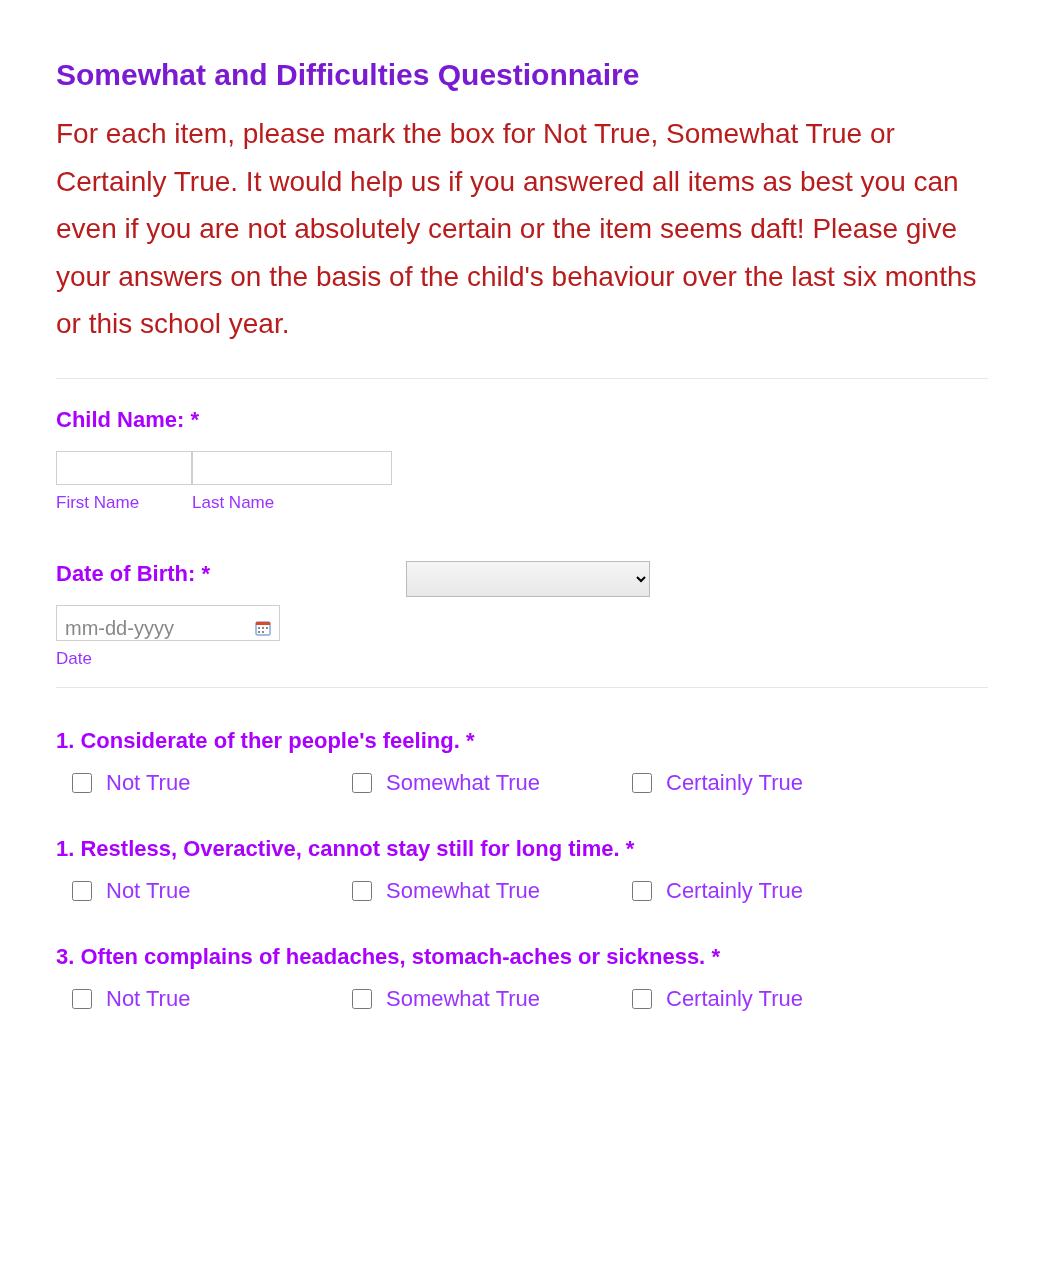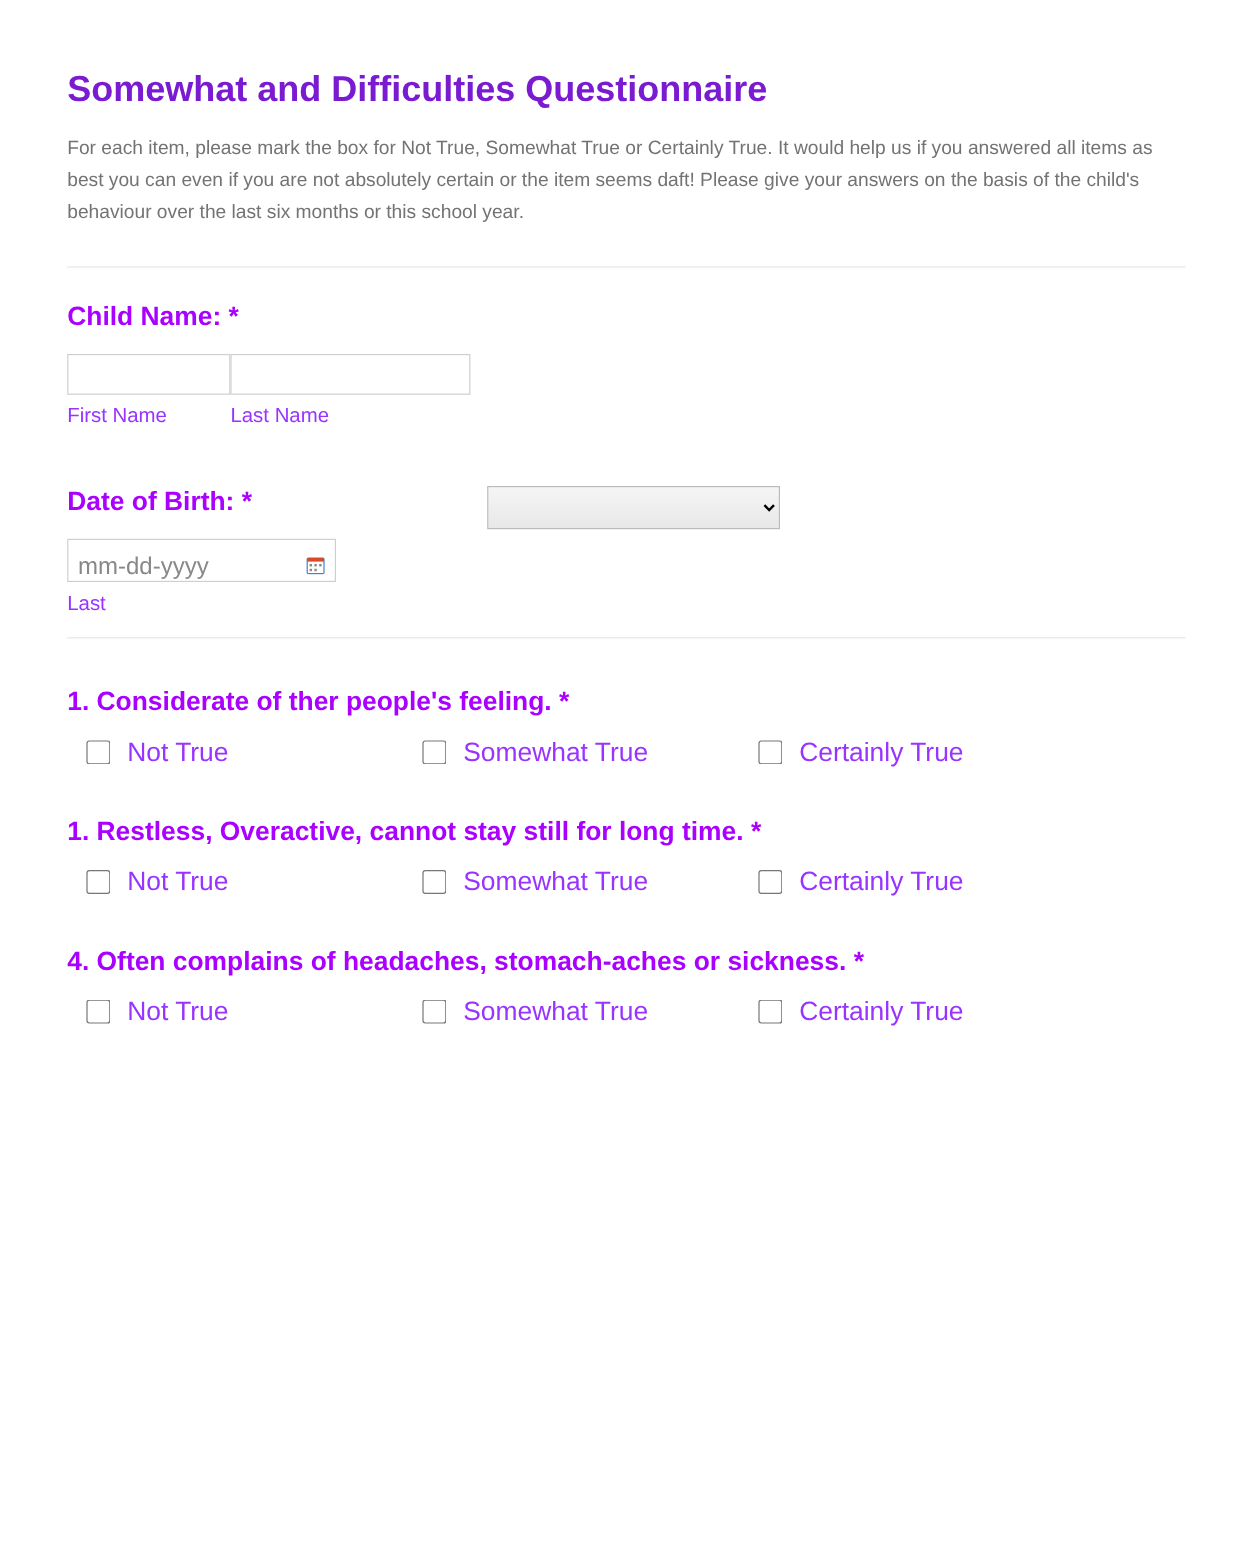--- a/index.html
+++ b/index.html
@@ -13,22 +13,22 @@
   .container {
     padding: 58px 56px 0 56px;
   }
   h1 {
     color: #7a1bd2;
     font-size: 30px;
     font-weight: bold;
     margin: 0 0 18px 0;
   }
   .intro {
-    color: #737373;
-    font-size: 16px;
+    color: #b91c1c;
+    font-size: 28px;
     line-height: 1.7;
     margin: 0 0 30px 0;
   }
   hr.section-divider {
     border: none;
     border-top: 1px solid #e6e6e6;
     margin: 14px 0 28px 0;
   }
   .field-group {
     margin-bottom: 48px;
@@ -166,21 +166,21 @@
             <rect x="1" y="2" width="14" height="13" rx="1" fill="#fff" stroke="#4a7ec8" stroke-width="1"></rect>
             <rect x="1" y="2" width="14" height="3" fill="#d84a2b"></rect>
             <rect x="3" y="7" width="2" height="2" fill="#888"></rect>
             <rect x="7" y="7" width="2" height="2" fill="#888"></rect>
             <rect x="11" y="7" width="2" height="2" fill="#888"></rect>
             <rect x="3" y="11" width="2" height="2" fill="#888"></rect>
             <rect x="7" y="11" width="2" height="2" fill="#888"></rect>
           </svg>
         </span>
       </div>
-      <div class="sublabel">Last</div>
+      <div class="sublabel">Date</div>
     </div>
     <div class="col-gender">
       <select class="select-input">
         <option></option>
       </select>
     </div>
   </div>
 
   <hr class="section-divider">
 
@@ -223,21 +223,21 @@
         </label>
         <label class="option">
           <input type="checkbox" style="">
           <span class="option-label">Certainly True</span>
         </label>
       </div>
     </div>
 
     <div class="question-block">
       <div class="question-text">
-        <span>4. Often complains of headaches, stomach-aches or sickness.</span>
+        <span>3. Often complains of headaches, stomach-aches or sickness.</span>
         <span class="req">*</span>
       </div>
       <div class="options-row">
         <label class="option">
           <input type="checkbox" style="">
           <span class="option-label">Not True</span>
         </label>
         <label class="option">
           <input type="checkbox" style="">
           <span class="option-label">Somewhat True</span>

